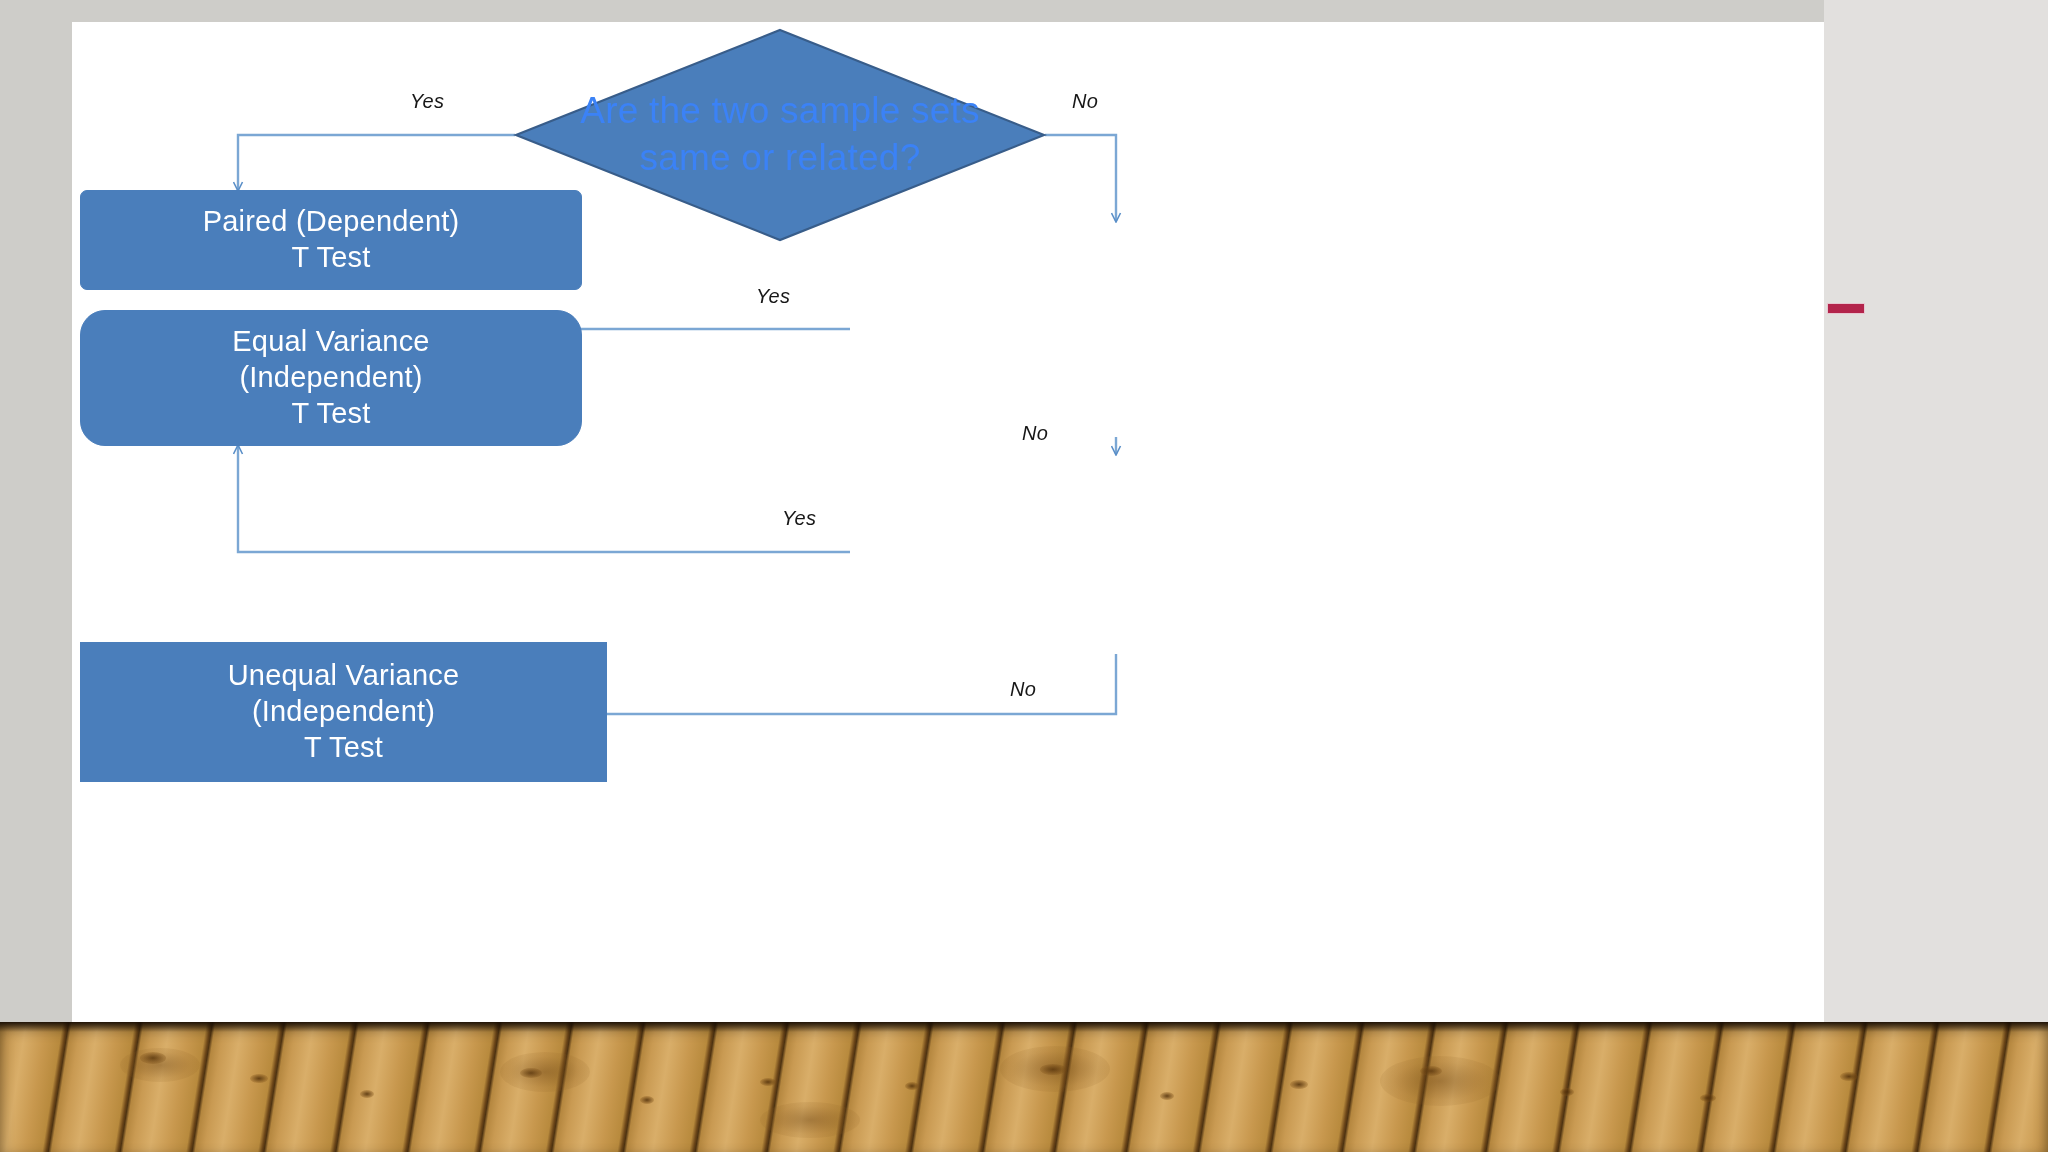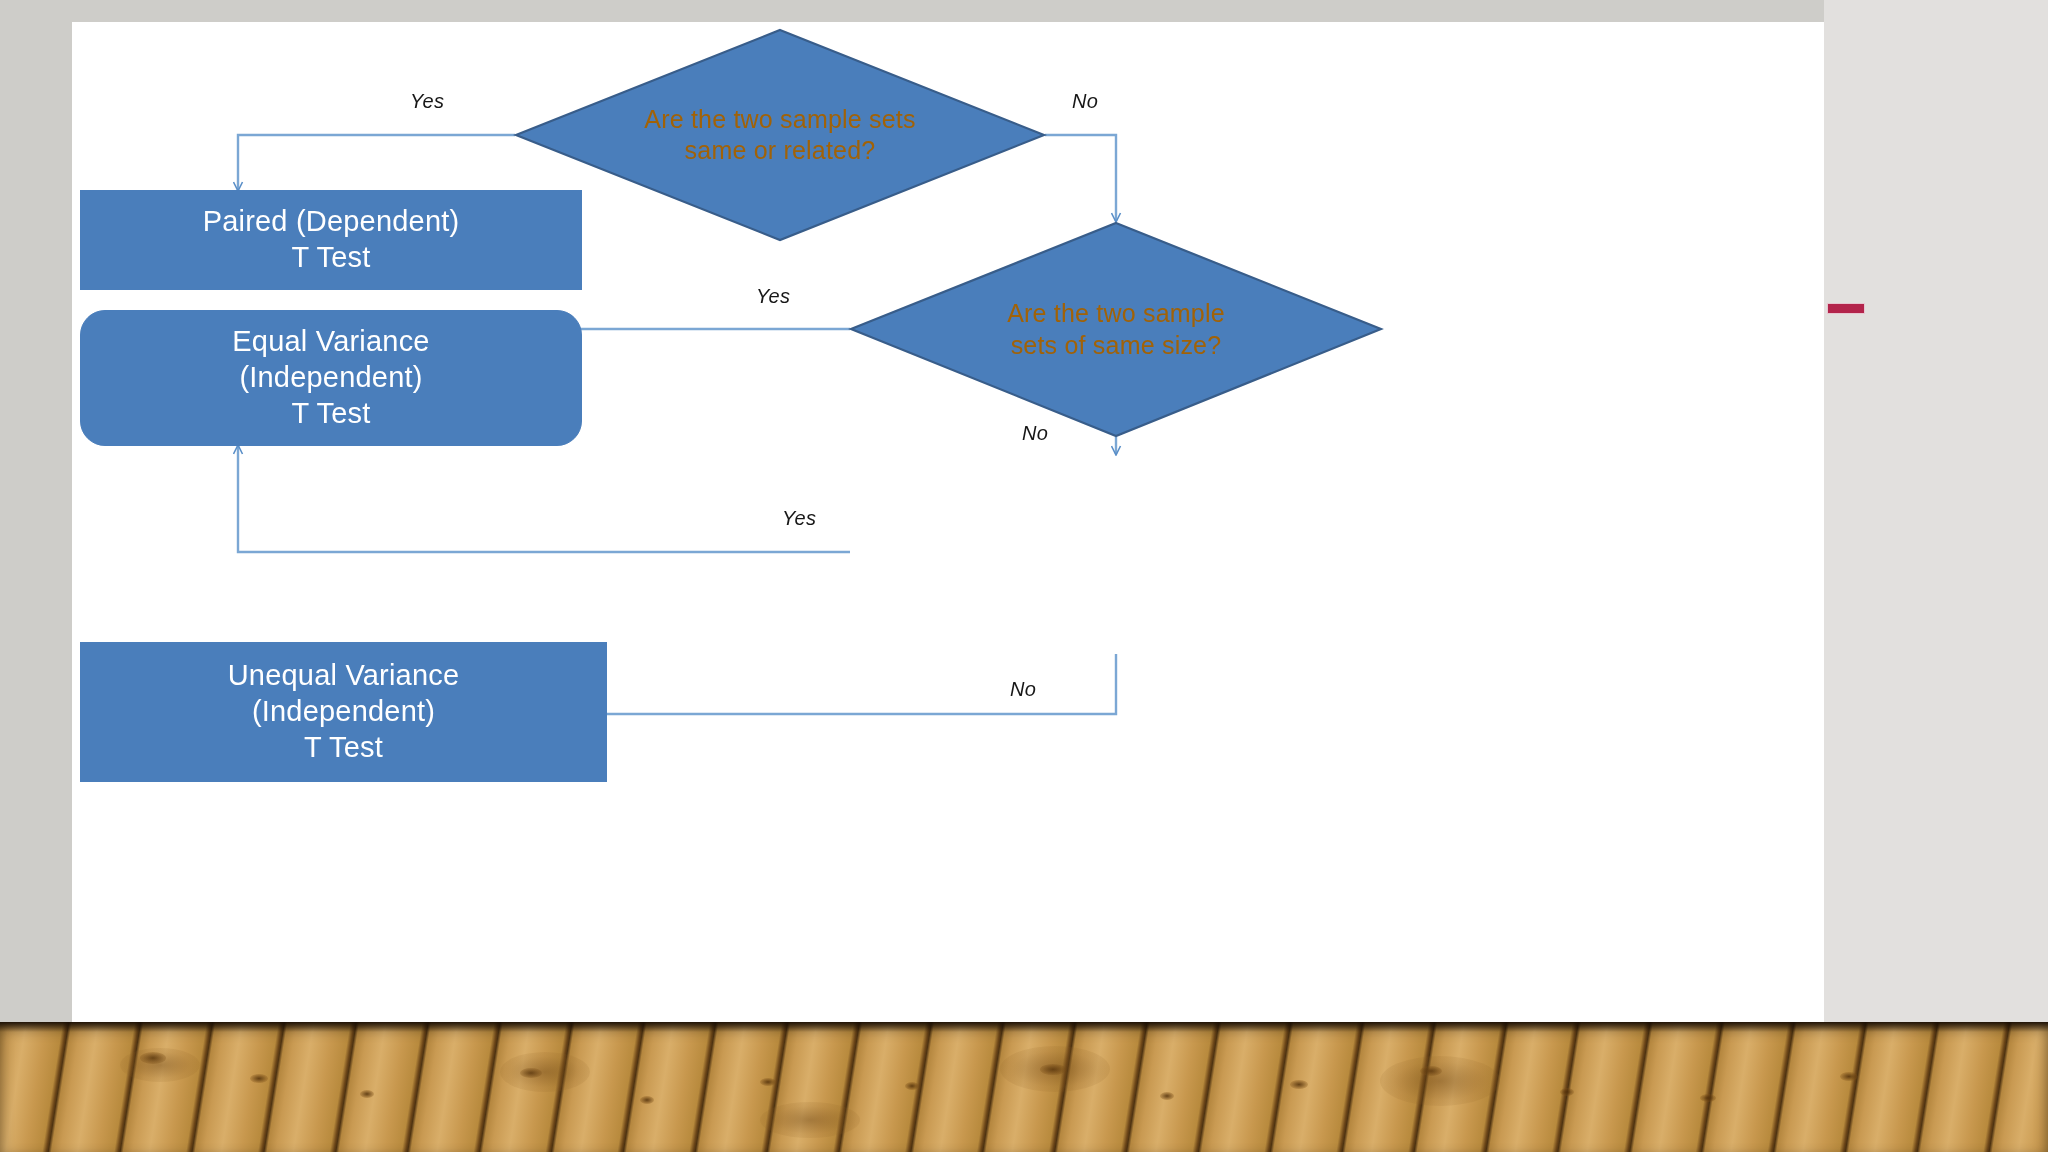--- a/index.html
+++ b/index.html
@@ -113,22 +113,22 @@
   }
   .diamond-label {
     position: absolute;
     left: 0; top: 0;
     width: 100%;
     height: 100%;
     display: flex;
     align-items: center;
     justify-content: center;
     text-align: center;
-    color: #a16207;
-    font-size: 25px;
+    color: #3b82f6;
+    font-size: 37px;
     line-height: 1.26;
     white-space: pre-line;
     letter-spacing: 0.2px;
     font-family: "Liberation Sans", sans-serif;
     pointer-events: none;
   }
 
   .edge-label {
     position: absolute;
     color: #171717;
@@ -203,30 +203,23 @@
     </svg>
 
     <div class="diamond-wrap" style="left:443px; top:7px; width:530px; height:212px;">
       <svg width="530" height="212" viewBox="0 0 530 212">
         <polygon points="265,1 529,106 265,211 1,106" fill="#4a7ebb" stroke="#385d8a" stroke-width="2.2"></polygon>
       </svg>
       <div class="diamond-label">Are the two  sample sets
 same or related?</div>
     </div>
 
-    <div class="diamond-wrap" style="left:778px; top:200px; width:532px; height:215px;">
-      <svg width="532" height="215" viewBox="0 0 532 215">
-        <polygon points="266,1 531,107 266,214 1,107" fill="#4a7ebb" stroke="#385d8a" stroke-width="2.2"></polygon>
-      </svg>
-      <div class="diamond-label">Are the two  sample
-sets of same size?</div>
-    </div>
-
-
-    <div class="box" style="left:8px; top:168px; width:502px; height:100px;">
+
+
+    <div class="box" style="left:8px; top:168px; width:502px; height:100px;border-radius:7px;">
       <span>Paired (Dependent)
 T Test</span>
     </div>
 
     <div class="box" style="left:8px; top:288px; width:502px; height:136px;border-radius:25px;">
       <span>Equal Variance
 (Independent)
 T Test</span>
     </div>
 

